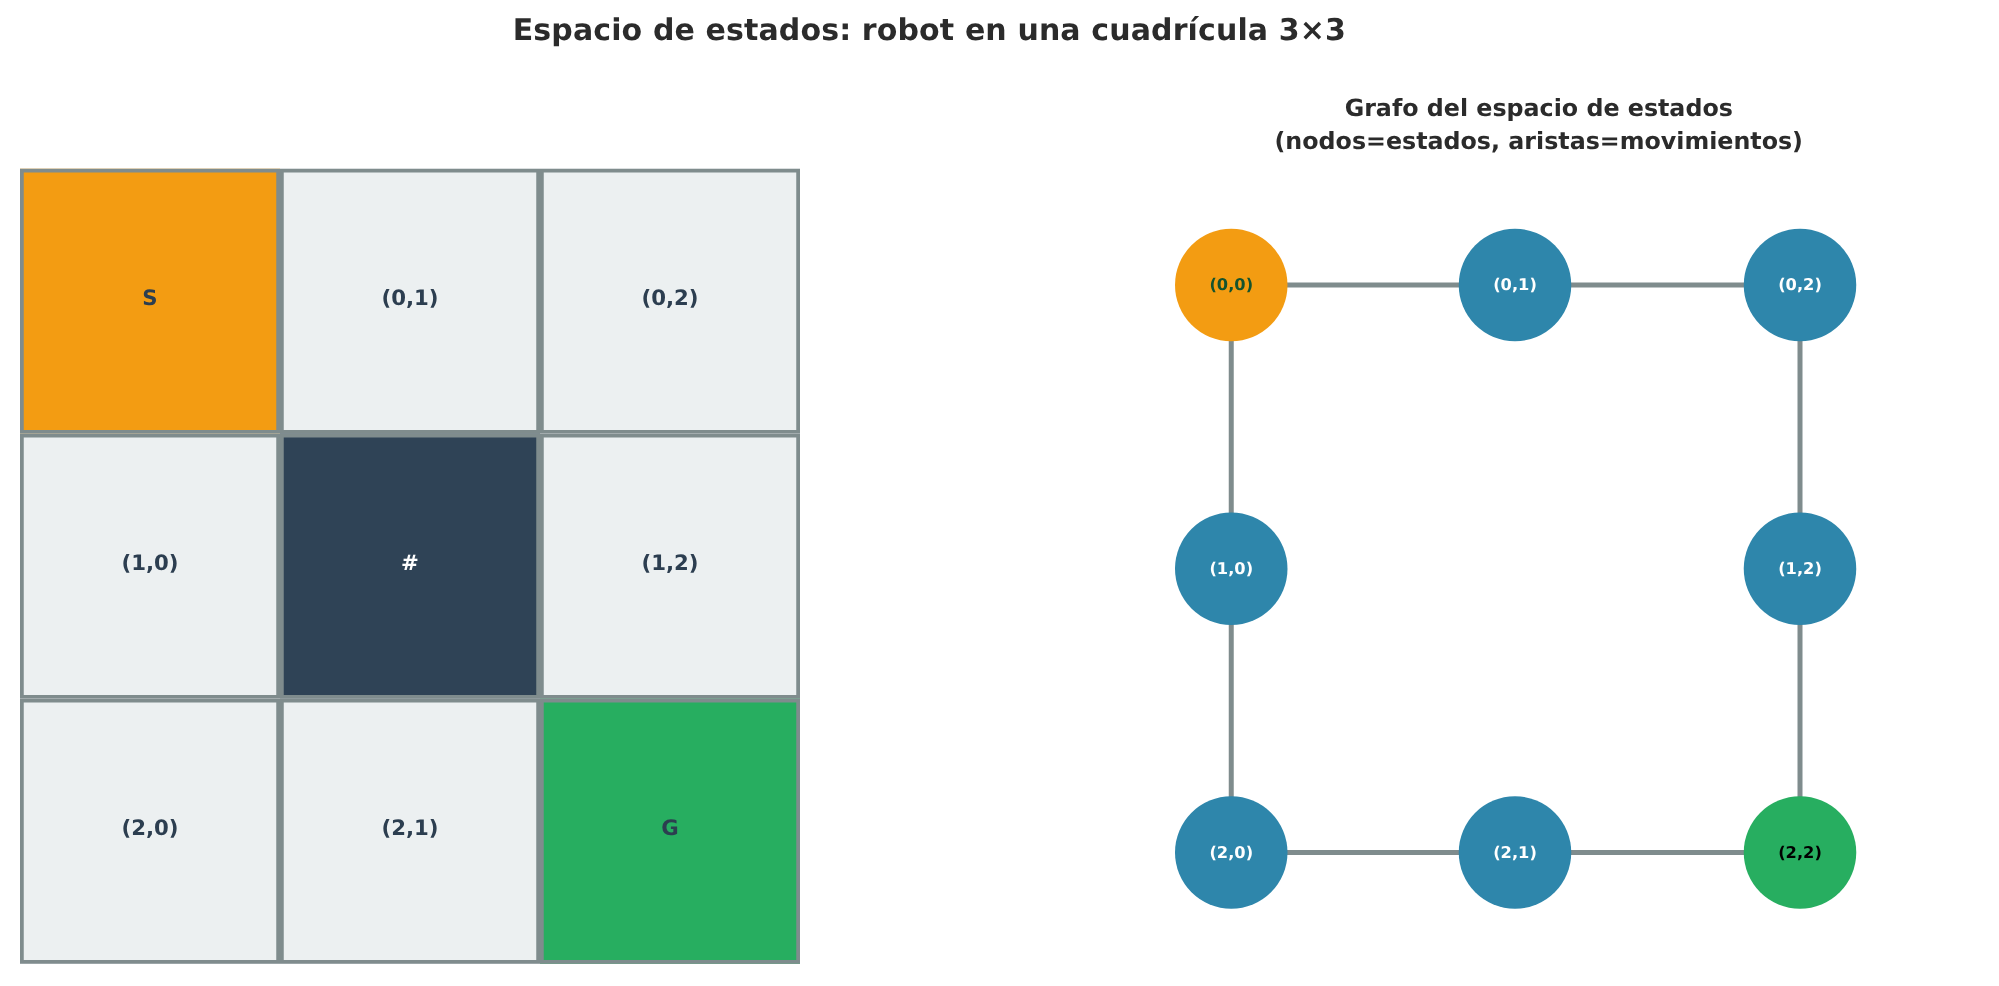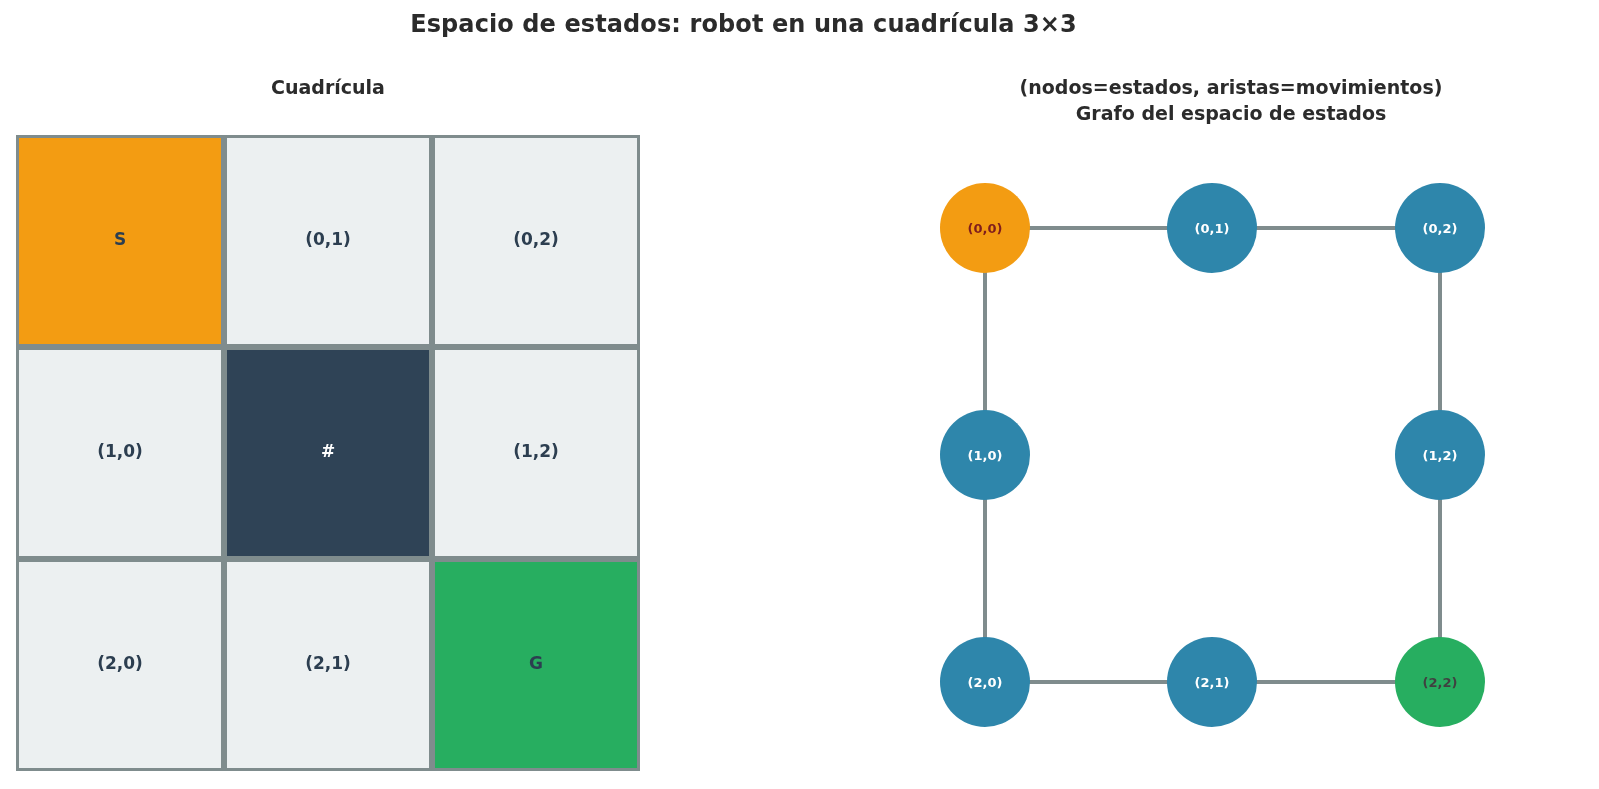--- a/index.html
+++ b/index.html
@@ -103,21 +103,20 @@
     pointer-events: none;
     white-space: nowrap;
   }
 </style>
 </head>
 <body>
 
 <div id="figure-title">Espacio de estados: robot en una cuadrícula 3×3</div>
 
 <div class="subplot-title" id="grid-title">
-  <div>Cuadrícula</div>
 </div>
 
 <div id="grid-panel">
     <div class="grid-cell" style="left: 0px; top: 0px; width: 208px; height: 212px; background: rgb(243, 156, 18); border-color: rgb(127, 140, 141);">
       <span class="cell-label" style="color: rgb(44, 62, 80);">S</span>
     </div>
     <div class="grid-cell" style="left: 208px; top: 0px; width: 208px; height: 212px; background: rgb(236, 240, 241); border-color: rgb(127, 140, 141);">
       <span class="cell-label" style="color: rgb(44, 62, 80);">(0,1)</span>
     </div>
     <div class="grid-cell" style="left: 416px; top: 0px; width: 208px; height: 212px; background: rgb(236, 240, 241); border-color: rgb(127, 140, 141);">
@@ -137,52 +136,52 @@
     </div>
     <div class="grid-cell" style="left: 208px; top: 424px; width: 208px; height: 212px; background: rgb(236, 240, 241); border-color: rgb(127, 140, 141);">
       <span class="cell-label" style="color: rgb(44, 62, 80);">(2,1)</span>
     </div>
     <div class="grid-cell" style="left: 416px; top: 424px; width: 208px; height: 212px; background: rgb(39, 174, 96); border-color: rgb(127, 140, 141);">
       <span class="cell-label" style="color: rgb(44, 62, 80);">G</span>
     </div>
   </div>
 
 <div class="subplot-title" id="graph-title">
+  <div>Grafo del espacio de estados</div>
   <div>(nodos=estados, aristas=movimientos)</div>
-  <div>Grafo del espacio de estados</div>
 </div>
 
 <div id="graph-panel">
   <svg id="graph-edges" viewBox="0 0 660 610" preserveAspectRatio="none">
       <line x1="85" y1="78" x2="312" y2="78" stroke="#7F8C8D" stroke-width="4" stroke-linecap="butt"></line>
       <line x1="312" y1="78" x2="540" y2="78" stroke="#7F8C8D" stroke-width="4" stroke-linecap="butt"></line>
       <line x1="85" y1="78" x2="85" y2="305" stroke="#7F8C8D" stroke-width="4" stroke-linecap="butt"></line>
       <line x1="540" y1="78" x2="540" y2="305" stroke="#7F8C8D" stroke-width="4" stroke-linecap="butt"></line>
       <line x1="85" y1="305" x2="85" y2="532" stroke="#7F8C8D" stroke-width="4" stroke-linecap="butt"></line>
       <line x1="540" y1="305" x2="540" y2="532" stroke="#7F8C8D" stroke-width="4" stroke-linecap="butt"></line>
       <line x1="85" y1="532" x2="312" y2="532" stroke="#7F8C8D" stroke-width="4" stroke-linecap="butt"></line>
       <line x1="312" y1="532" x2="540" y2="532" stroke="#7F8C8D" stroke-width="4" stroke-linecap="butt"></line>
     </svg>
 <div class="graph-node" style="left: 40px; top: 33px; width: 90px; height: 90px; background: rgb(243, 156, 18);">
-      <span class="node-label" style="color: #7f1d1d;">(0,0)</span>
+      <span class="node-label" style="color: #14532d;">(0,0)</span>
     </div>
     <div class="graph-node" style="left: 267px; top: 33px; width: 90px; height: 90px; background: rgb(46, 134, 171);">
       <span class="node-label" style="color: rgb(255, 255, 255);">(0,1)</span>
     </div>
     <div class="graph-node" style="left: 495px; top: 33px; width: 90px; height: 90px; background: rgb(46, 134, 171);">
       <span class="node-label" style="color: rgb(255, 255, 255);">(0,2)</span>
     </div>
     <div class="graph-node" style="left: 40px; top: 260px; width: 90px; height: 90px; background: rgb(46, 134, 171);">
       <span class="node-label" style="color: rgb(255, 255, 255);">(1,0)</span>
     </div>
     <div class="graph-node" style="left: 495px; top: 260px; width: 90px; height: 90px; background: rgb(46, 134, 171);">
       <span class="node-label" style="color: rgb(255, 255, 255);">(1,2)</span>
     </div>
     <div class="graph-node" style="left: 40px; top: 487px; width: 90px; height: 90px; background: rgb(46, 134, 171);">
       <span class="node-label" style="color: rgb(255, 255, 255);">(2,0)</span>
     </div>
     <div class="graph-node" style="left: 267px; top: 487px; width: 90px; height: 90px; background: rgb(46, 134, 171);">
       <span class="node-label" style="color: rgb(255, 255, 255);">(2,1)</span>
     </div>
     <div class="graph-node" style="left: 495px; top: 487px; width: 90px; height: 90px; background: rgb(39, 174, 96);">
-      <span class="node-label" style="color: #404040;">(2,2)</span>
+      <span class="node-label" style="color: #000000;">(2,2)</span>
     </div>
   </div>
 
 </body></html>

